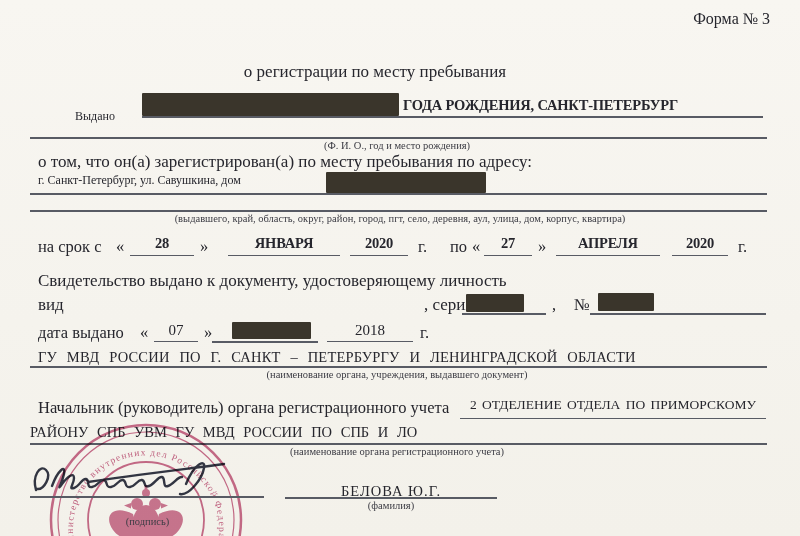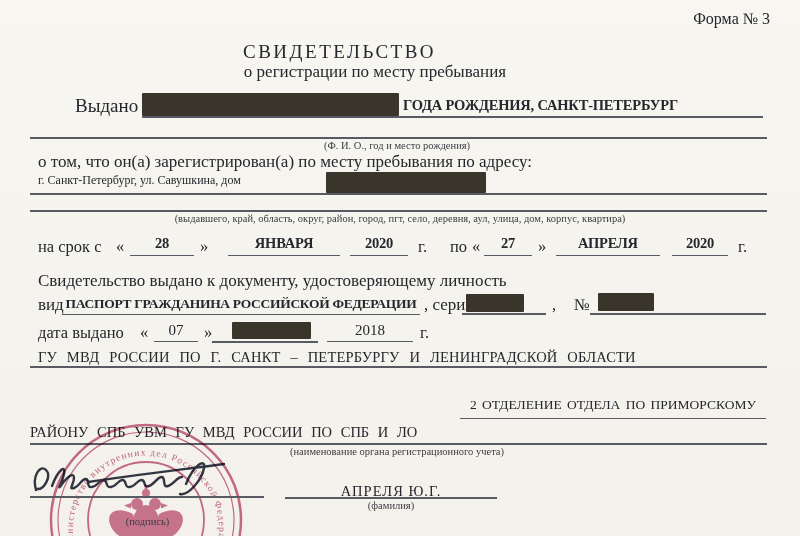--- a/index.html
+++ b/index.html
@@ -21,26 +21,25 @@
   .plaincaps{font-size:14.5px;word-spacing:6px;letter-spacing:0.2px;}
   #stamp-svg,#sig-svg{position:absolute;mix-blend-mode:multiply;}
 </style>
 </head>
 <body>
 
 <div id="page">
 
   <div class="abs" style="left:660px;top:10px;width:110px;text-align:right;font-size:16px;">Форма № 3</div>
 
-  <div class="abs" style="left:243px;top:41px;font-size:19px;letter-spacing:2.5px;">СВИДЕТЕЛЬСТВО</div>
 
 
   <div class="abs" style="left:205px;top:62px;width:340px;text-align:center;font-size:17px;">о регистрации по месту пребывания</div>
 
-  <div class="abs lbl" style="left:75px;top:95px;font-size:19px;">Выдано</div>
+  <div class="abs lbl" style="left:75px;top:109px;font-size:12px;">Выдано</div>
   <div class="redact" style="left:142px;top:93px;width:257px;height:23px;"></div>
   <div class="abs filled" style="left:403px;top:97px;">ГОДА РОЖДЕНИЯ, САНКТ-ПЕТЕРБУРГ</div>
   <div class="hline" style="left:142px;top:116px;width:621px;"></div>
 
   <div class="hline" style="left:30px;top:137px;width:737px;"></div>
   <div class="abs cap" style="left:227px;top:140px;width:340px;">(Ф. И. О., год и место рождения)</div>
 
   <div class="abs lbl" style="left:38px;top:152px;font-size:17px;">о том, что он(а) зарегистрирован(а) по месту пребывания по адресу:</div>
 
   <div class="abs lbl" style="left:38px;top:173px;font-size:12px;">г. Санкт-Петербург, ул. Савушкина, дом</div>
@@ -61,41 +60,42 @@
   <div class="abs lbl" style="left:472px;top:237px;">«</div>
   <div class="slot filled" style="left:484px;top:235px;width:48px;height:20px;">27</div>
   <div class="abs lbl" style="left:538px;top:237px;">»</div>
   <div class="slot filled" style="left:556px;top:235px;width:104px;height:20px;">АПРЕЛЯ</div>
   <div class="slot filled" style="left:672px;top:235px;width:56px;height:20px;">2020</div>
   <div class="abs lbl" style="left:738px;top:237px;">г.</div>
 
   <div class="abs lbl" style="left:38px;top:271px;font-size:17px;">Свидетельство выдано к документу, удостоверяющему личность</div>
 
   <div class="abs lbl" style="left:38px;top:295px;font-size:17px;">вид</div>
-  <div class="slot cond" style="left:62px;top:296px;width:358px;height:18px;">ПАСПОРТ ГРАЖДАНИНА РОССИЙСКОЙ ФЕДЕРАЦИИ</div>
   <div class="abs lbl" style="left:424px;top:295px;font-size:17px;">, серия</div>
   <div class="redact" style="left:466px;top:294px;width:58px;height:18px;"></div>
   <div class="hline" style="left:462px;top:313px;width:84px;"></div>
   <div class="abs lbl" style="left:552px;top:295px;">,</div>
   <div class="abs lbl" style="left:574px;top:295px;">№</div>
   <div class="redact" style="left:598px;top:293px;width:56px;height:18px;"></div>
   <div class="hline" style="left:590px;top:313px;width:176px;"></div>
 
   <div class="abs lbl" style="left:38px;top:323px;">дата выдано</div>
   <div class="abs lbl" style="left:140px;top:323px;">«</div>
   <div class="slot" style="left:154px;top:322px;width:44px;height:19px;font-size:15px;">07</div>
   <div class="abs lbl" style="left:204px;top:323px;">»</div>
   <div class="redact" style="left:232px;top:322px;width:79px;height:17px;"></div>
   <div class="hline" style="left:212px;top:341px;width:106px;"></div>
   <div class="slot" style="left:327px;top:322px;width:86px;height:19px;font-size:15px;">2018</div>
   <div class="abs lbl" style="left:420px;top:323px;">г.</div>
 
   <div class="abs plaincaps" style="left:38px;top:349px;">ГУ МВД РОССИИ ПО Г. САНКТ – ПЕТЕРБУРГУ И ЛЕНИНГРАДСКОЙ ОБЛАСТИ</div>
   <div class="hline" style="left:30px;top:366px;width:737px;"></div>
+  <div class="abs cap" style="left:227px;top:369px;width:340px;">(наименование органа, учреждения, выдавшего документ)</div>
 
+  <div class="abs lbl" style="left:38px;top:398px;font-size:16.5px;">Начальник (руководитель) органа регистрационного учета</div>
   <div class="slot" style="left:460px;top:397px;width:306px;height:21px;font-size:13.5px;word-spacing:2px;">2 ОТДЕЛЕНИЕ ОТДЕЛА ПО ПРИМОРСКОМУ</div>
   <div class="abs" style="left:30px;top:424px;font-size:14.5px;word-spacing:5px;">РАЙОНУ СПБ УВМ ГУ МВД РОССИИ ПО СПБ И ЛО</div>
   <div class="hline" style="left:30px;top:443px;width:737px;"></div>
   <div class="abs cap" style="left:227px;top:446px;width:340px;">(наименование органа регистрационного учета)</div>
 
   <svg id="stamp-svg" style="left:45px;top:420px;" width="210" height="116" viewBox="0 0 210 116">
     <defs>
       <path id="ringTop" d="M 33 135 A 73 73 0 1 1 169 135"></path>
       <path id="ringBottom" d="M 44 152 A 72 72 0 0 0 158 152"></path>
     </defs>
@@ -130,17 +130,17 @@
       <path d="M8 34 C 4 20 12 8 18 14 C 24 20 16 34 9 33"></path>
       <path d="M24 30 C 30 14 38 8 36 18 C 34 28 28 36 34 28 C 40 20 46 16 46 22 C 46 28 40 34 46 32 C 52 30 54 22 58 23 C 62 24 58 32 64 31 C 70 30 72 23 76 24 C 80 25 77 32 83 31 C 89 30 91 23 95 24 C 99 25 96 32 102 31 C 108 30 110 23 114 24 C 118 25 115 32 121 30 C 127 28 130 20 134 21 C 138 22 134 32 140 30 C 146 28 150 20 154 21"></path>
       <path d="M158 28 C 166 8 178 2 176 12 C 174 24 160 40 152 38"></path>
       <path d="M60 26 C 100 20 150 14 196 8"></path>
     </g>
   </svg>
 
   <div class="hline" style="left:30px;top:496px;width:234px;"></div>
   <div class="abs cap" style="left:90px;top:500px;width:115px;margin-top:16px;">(подпись)</div>
 
-  <div class="abs" style="left:285px;top:483px;width:212px;text-align:center;font-size:14.5px;letter-spacing:1px;">АПРЕЛЯ Ю.Г.</div>
+  <div class="abs" style="left:285px;top:483px;width:212px;text-align:center;font-size:14.5px;letter-spacing:1px;">БЕЛОВА Ю.Г.</div>
   <div class="hline" style="left:285px;top:497px;width:212px;"></div>
   <div class="abs cap" style="left:285px;top:500px;width:212px;">(фамилия)</div>
 
 </div>
 
 </body></html>

